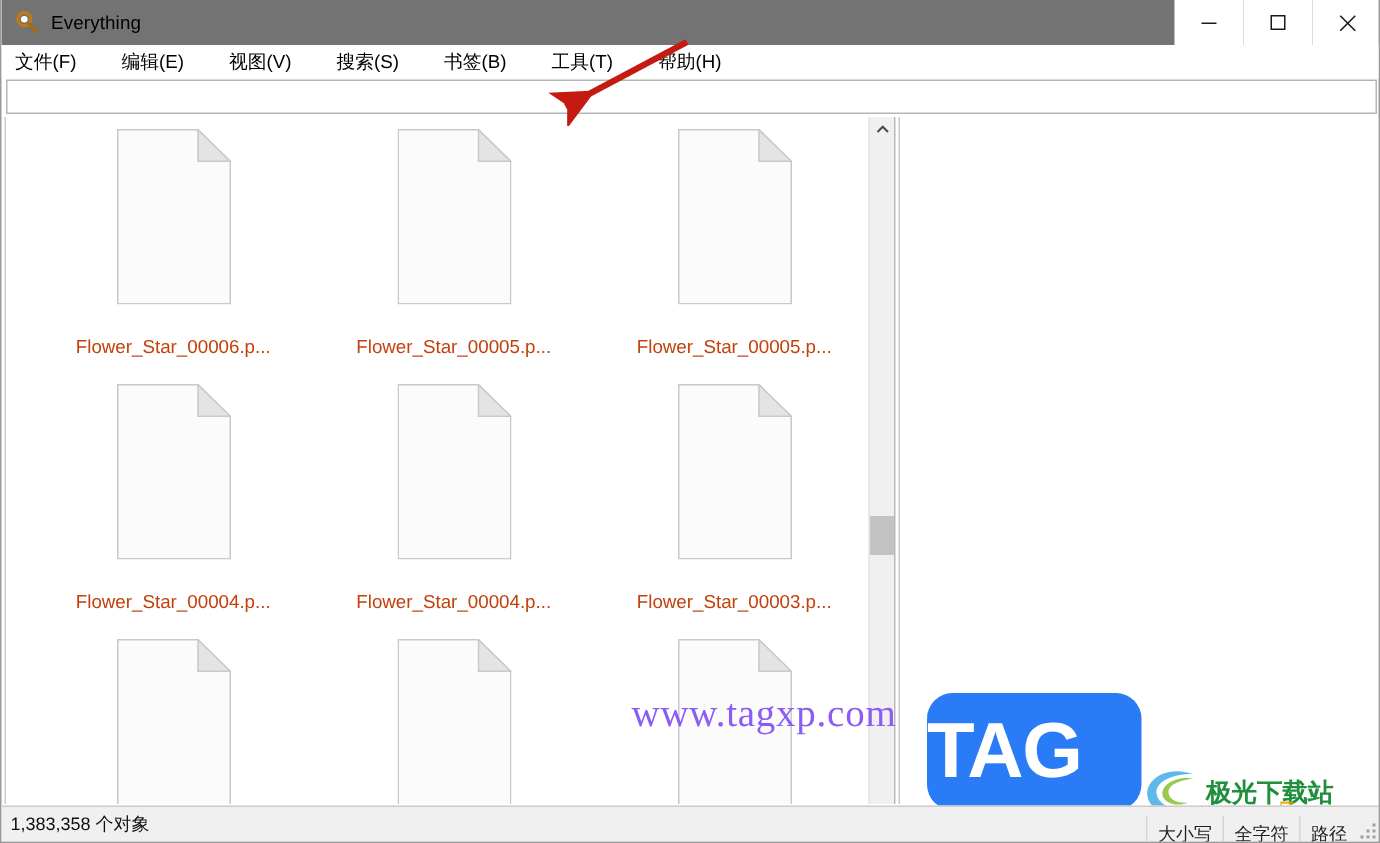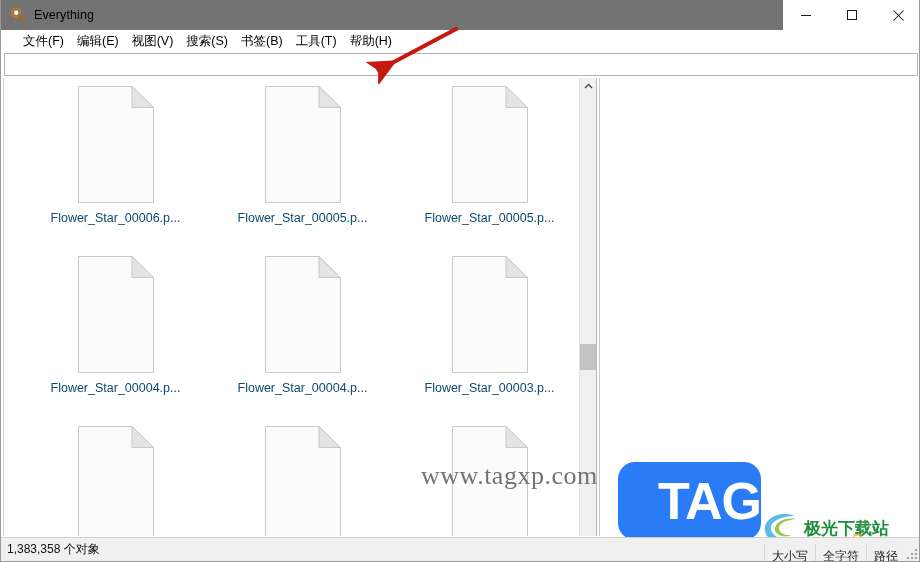--- a/index.html
+++ b/index.html
@@ -45,21 +45,22 @@
     background: #ffffff;
   }
   .winbtn svg { display: block; }
 
   
   .menubar {
     position: absolute; top: 30px; left: 0;
     width: 920px; height: 22px;
     background: #ffffff;
     display: flex; align-items: center;
-    padding-left: 16px;
+    padding-left: 3px;
+    gap: 17px;
   }
   .menu-item {
     font-size: 12.5px; color: #000000;
     padding: 2px 7px 2px 6px;
     white-space: nowrap;
     font-family: "Liberation Sans", "DejaVu Sans", sans-serif;
   }
 
   
   .searchwrap {
@@ -99,23 +100,23 @@
     position: relative;
     width: 76px; height: 117px;
     margin-top: 8px;
     filter: drop-shadow(0px 0px 0px rgba(0,0,0,0));
   }
   .file-icon .page {
     position: absolute; left: 0; top: 0;
     width: 76px; height: 117px;
   }
   .file-label {
-    margin-top: 8px;
+    margin-top: 21px;
     font-size: 12.5px;
-    color: #0c4a6e;
+    color: #c2410c;
     white-space: nowrap;
     font-family: "Liberation Sans", "DejaVu Sans", sans-serif;
   }
 
   
   .vscroll {
     position: absolute;
     top: 78px; left: 578px;
     width: 17px; height: 458px;
     background: #f0f0f0;
@@ -196,32 +197,32 @@
   }
   .wm-cn {
     font-size: 40px; font-weight: bold;
     color: #e4161c;
     font-family: "DejaVu Sans", "Liberation Sans", sans-serif;
     letter-spacing: 1px;
     line-height: 44px;
   }
   .wm-url {
     font-size: 26px;
-    color: #737373;
+    color: #8b5cf6;
     font-family: "Liberation Serif", "DejaVu Serif", serif;
     line-height: 32px;
     letter-spacing: .5px;
   }
   .wm-tagbox {
     position: absolute;
     left: 617px; top: 462px;
     width: 143px; height: 78px;
     background: #2a7cf6;
     border-radius: 17px;
-    display: flex; align-items: center; justify-content: flex-end;
+    display: flex; align-items: center; justify-content: flex-start;
     pointer-events: none;
   }
   .wm-tagbox span {
     color: #ffffff;
     font-size: 52px;
     font-weight: bold;
     letter-spacing: -1px;
     font-family: "Liberation Sans", "DejaVu Sans", sans-serif;
   }
   .wm-jg {

